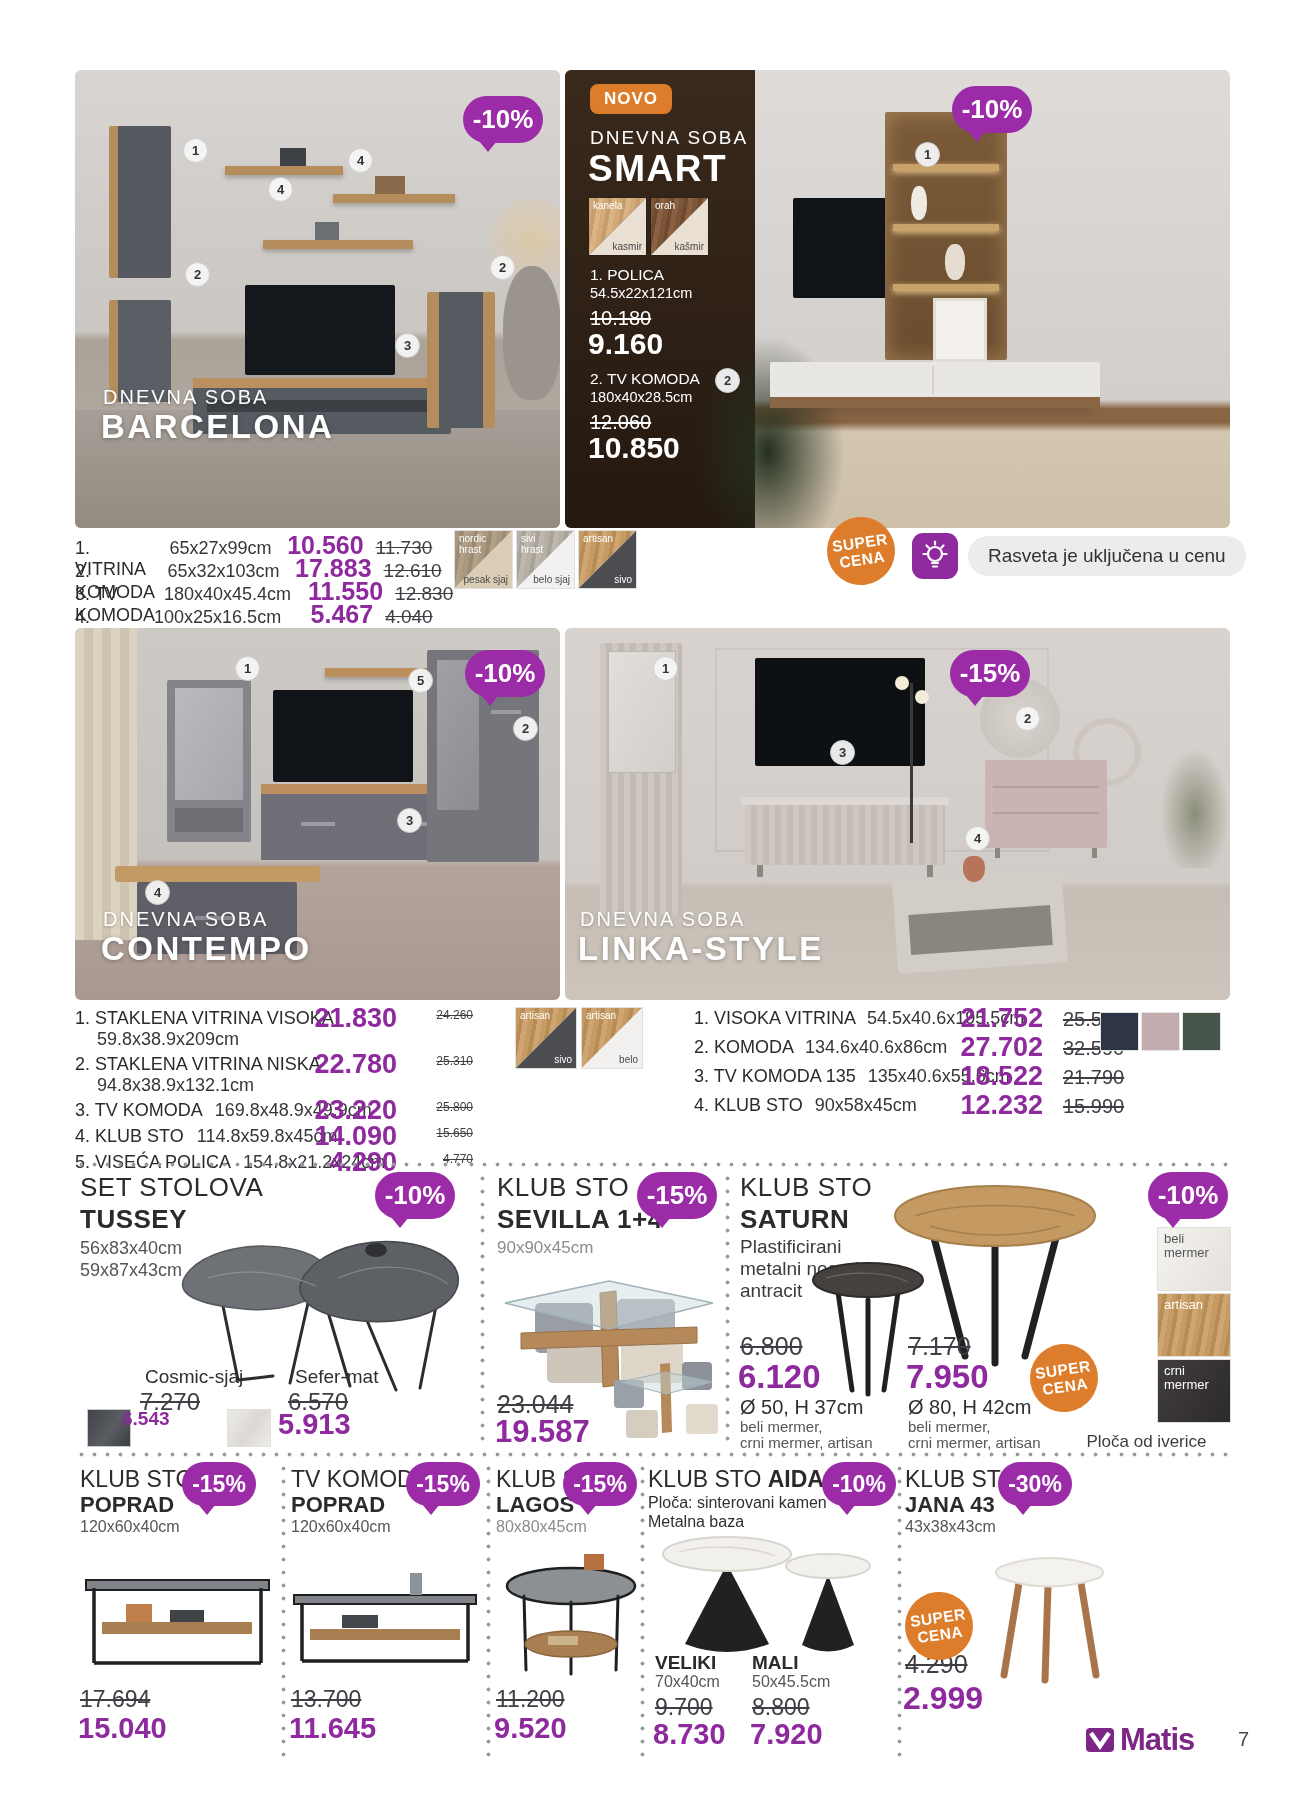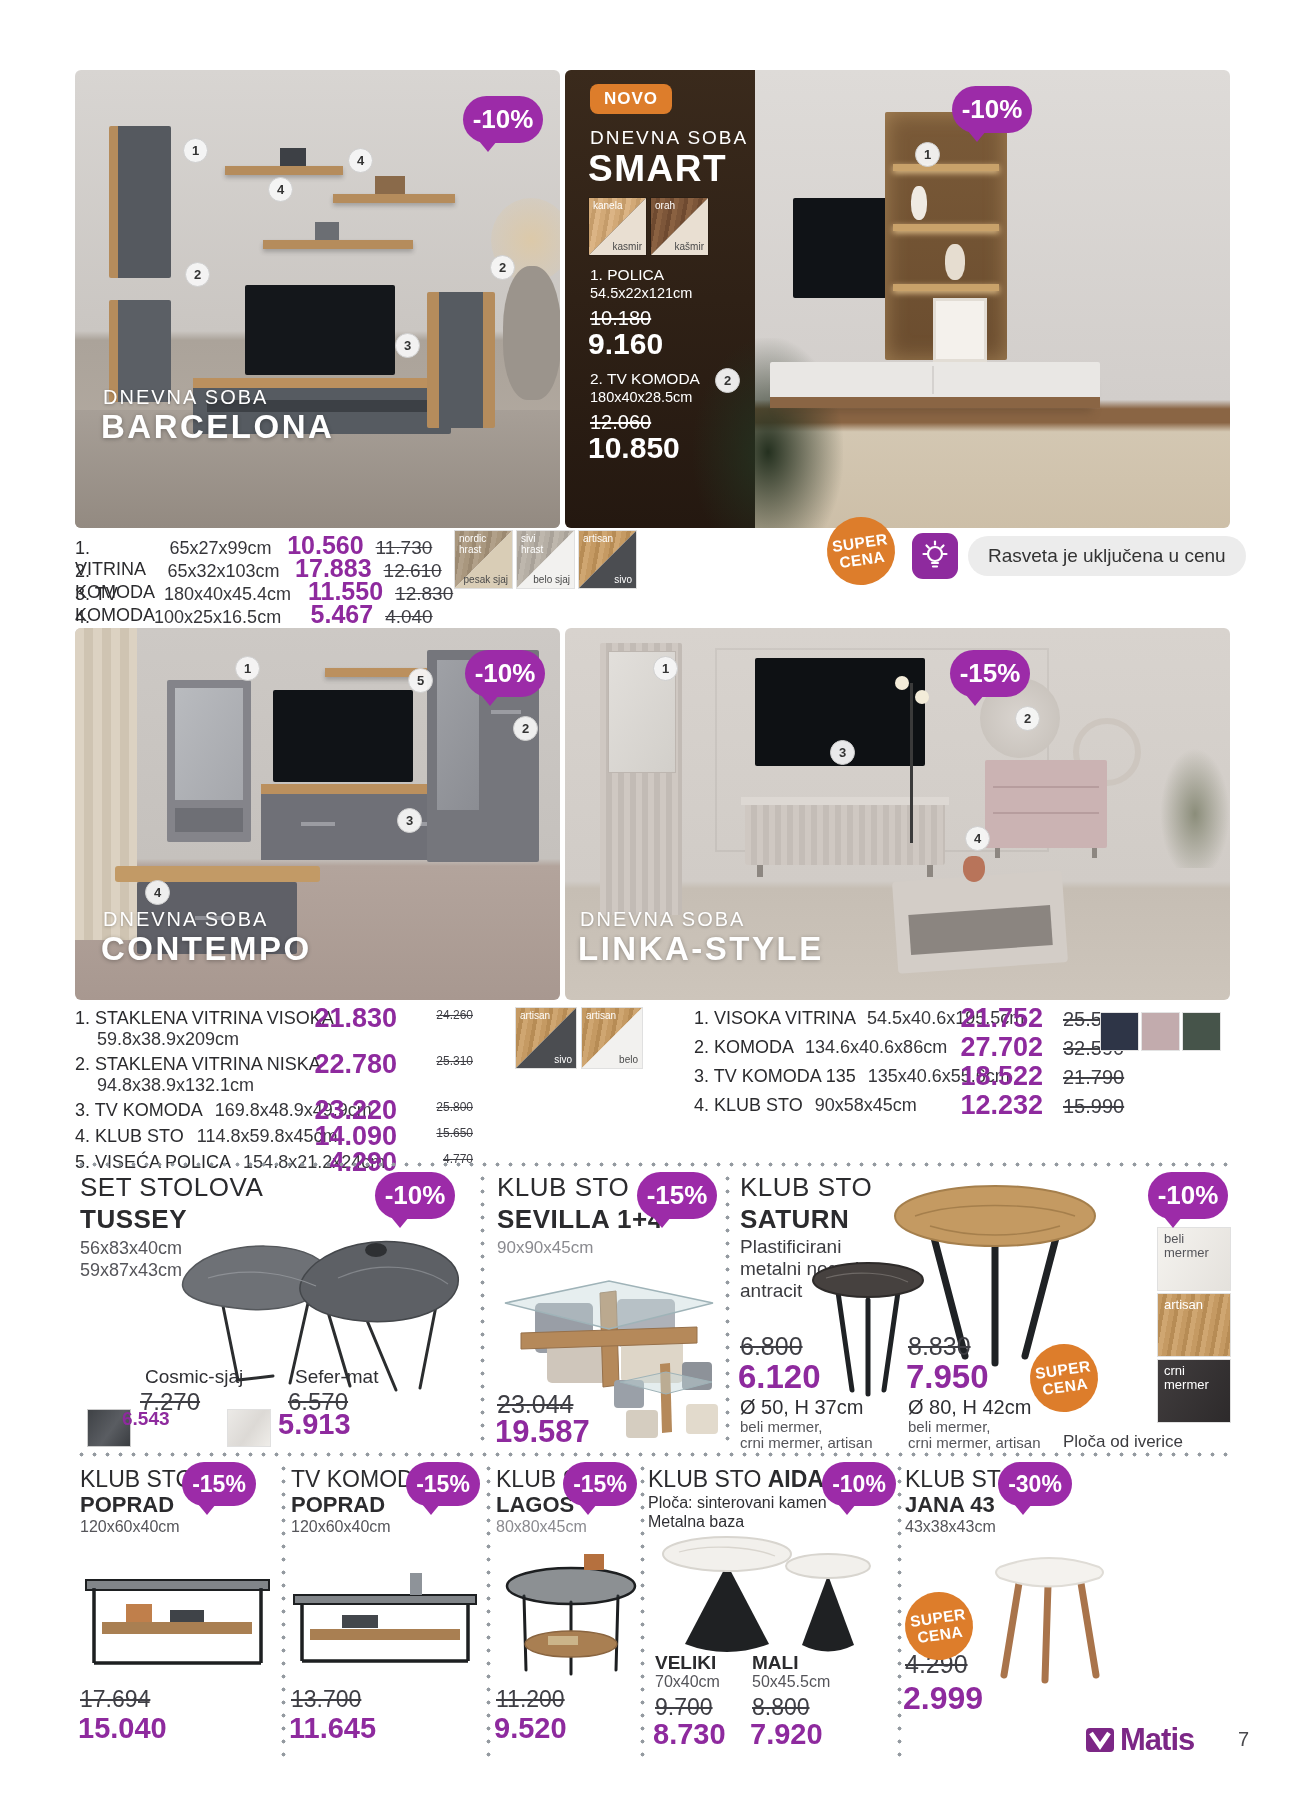--- a/index.html
+++ b/index.html
@@ -447,39 +447,39 @@
       </g>
       <ellipse cx="60" cy="28" rx="55" ry="17" fill="#46413f" stroke="#2e2b2a" stroke-width="2"></ellipse>
       <path d="M18 26 C45 18 80 20 100 30" stroke="#6e6966" stroke-width="1.2" fill="none"></path>
     </svg>
   </div>
   <div class="a old" style="left:740px;top:1332px;font-size:25px">6.800</div>
   <div class="a price" style="left:738px;top:1358px;font-size:33px">6.120</div>
   <div class="dm" style="left:740px;top:1396px;font-size:20px;color:#2f2f33">Ø 50, H 37cm</div>
   <div class="dm" style="left:740px;top:1418px;font-size:15px">beli mermer,</div>
   <div class="dm" style="left:740px;top:1434px;font-size:15px">crni mermer, artisan</div>
-  <div class="a old" style="left:908px;top:1332px;font-size:25px">8.830</div>
+  <div class="a old" style="left:908px;top:1332px;font-size:25px">7.170</div>
   <div class="a price" style="left:906px;top:1358px;font-size:33px">7.950</div>
   <div class="dm" style="left:908px;top:1396px;font-size:20px;color:#2f2f33">Ø 80, H 42cm</div>
   <div class="dm" style="left:908px;top:1418px;font-size:15px">beli mermer,</div>
   <div class="dm" style="left:908px;top:1434px;font-size:15px">crni mermer, artisan</div>
   <div class="super" style="left:1030px;top:1344px">
     <span>SUPER</span>
     <span>CENA</span>
   </div>
   <div class="msw" style="left:1158px;top:1228px;background:linear-gradient(120deg,#f5f3ef,#e4e1dc)">
     <span style="color:#55555a">beli mermer</span>
   </div>
   <div class="msw wd-artisan" style="left:1158px;top:1294px">
     <span style="color:#fff">artisan</span>
   </div>
   <div class="msw" style="left:1158px;top:1360px;background:linear-gradient(120deg,#413d3e,#2d2a2b)">
     <span style="color:#fff">crni mermer</span>
   </div>
-  <div class="a" style="left:1063px;top:1432px;width:167px;text-align:left;font-size:17px;color:#3c3c40">Ploča od iverice</div>
+  <div class="a" style="left:1063px;top:1432px;width:167px;text-align:center;font-size:17px;color:#3c3c40">Ploča od iverice</div>
 
   <div class="dh" style="left:75px;top:1452px;width:1155px"></div>
   <div class="dv" style="left:281px;top:1462px;height:296px"></div>
   <div class="dv" style="left:486px;top:1462px;height:296px"></div>
   <div class="dv" style="left:640px;top:1462px;height:296px"></div>
   <div class="dv" style="left:897px;top:1462px;height:296px"></div>
 
   <div class="k2" style="left:80px;top:1466px">KLUB STO</div>
   <div class="bubble sm" style="left:182px;top:1462px">-15%</div>
   <div class="t2" style="left:80px;top:1492px">POPRAD</div>

